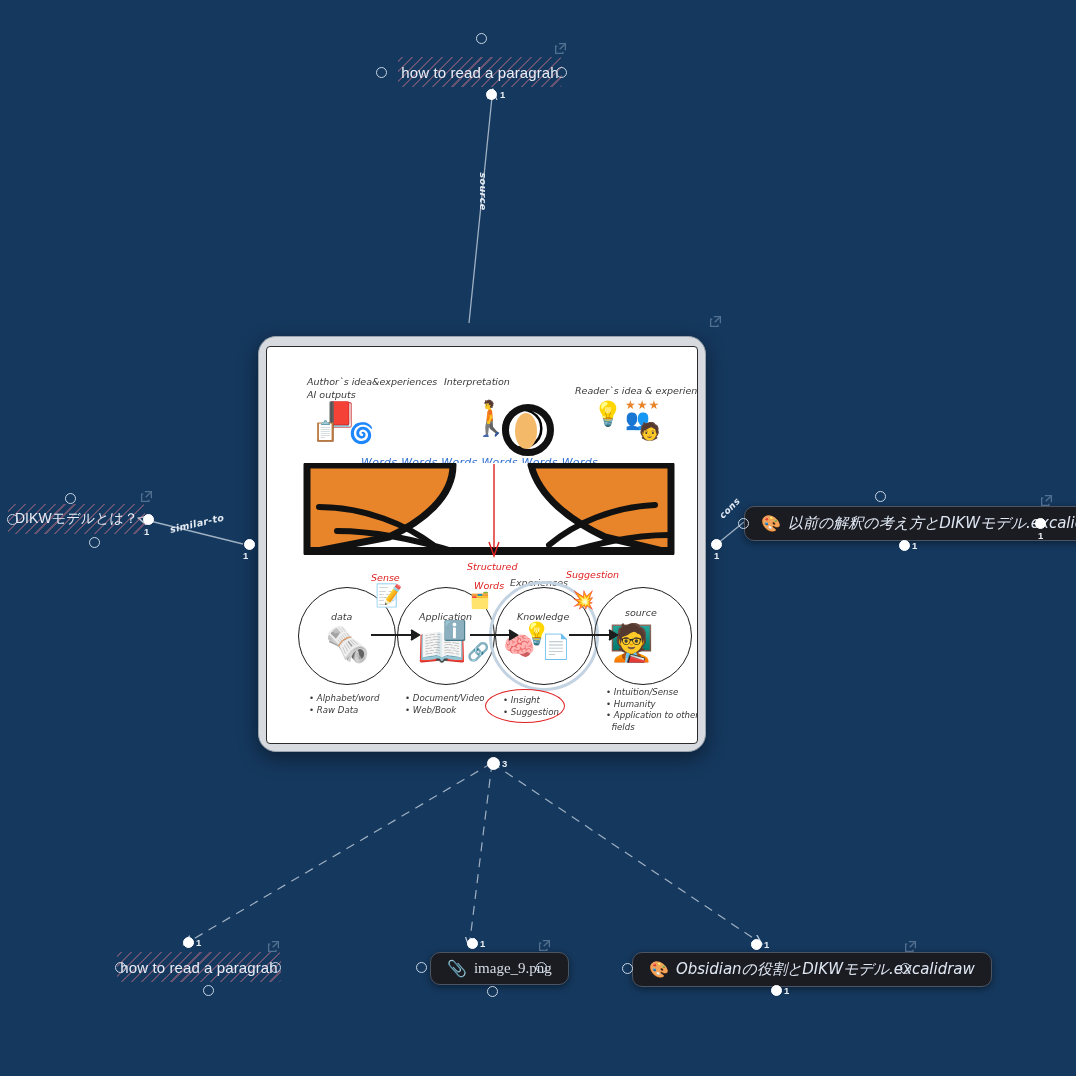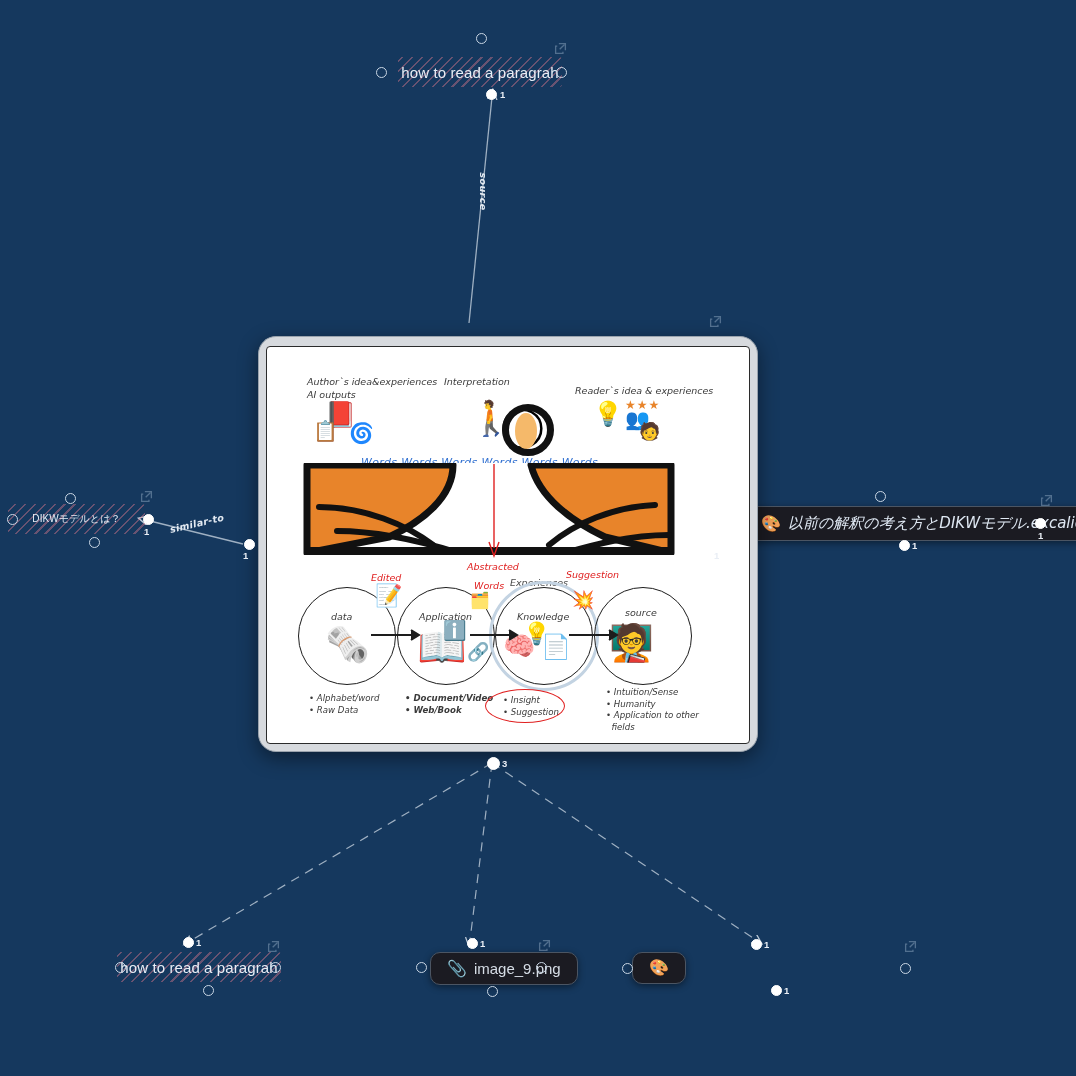--- a/index.html
+++ b/index.html
@@ -31,39 +31,39 @@
   }
 
   
   .pill-node{
     display:flex;align-items:center;gap:7px;
     background:#1b1b22;border:1.5px solid #4b5563;border-radius:10px;
     padding:7px 16px;color:#e6ecf4;white-space:nowrap;
     box-shadow:0 2px 7px rgba(0,0,0,.45);
   }
   .pill-node .emoji{font-size:16px;line-height:1;}
-  .pill-node .lbl{font-size:15px;}
+  .pill-node .lbl{font-size:15px;font-family:Liberation Serif, serif;}
   .pill-node.excal .lbl{
     font-family:"DejaVu Sans",sans-serif;font-style:italic;font-size:15px;color:#dfe8f3;
   }
   .pill-node.img .lbl{font-size:15px;color:#d6dde6;}
 
   
   .anchor{position:absolute;width:11px;height:11px;border-radius:50%;
           box-sizing:border-box;}
   .anchor.hollow{border:1.6px solid #c9d6e4;background:transparent;}
   .anchor.filled{background:#ffffff;border:1px solid #ffffff;}
   .anchor-count{position:absolute;color:#e9eef5;font-size:9.5px;font-weight:700;}
 
   
   .popout{position:absolute;width:13px;height:13px;opacity:.45;}
 
   
   #card{
-    position:absolute;left:258px;top:336px;width:500px;height:416px;
+    position:absolute;left:258px;top:336px;width:448px;height:416px;
     background:#d7dade;border-radius:18px;
     box-shadow:0 6px 20px rgba(0,0,0,.45);
     border:1px solid #9aa3ad;box-sizing:border-box;padding:6px;
   }
   #card .inner{
     position:absolute;left:7px;top:9px;right:7px;bottom:7px;
     background:#ffffff;border:1.4px solid #2b2b2b;border-radius:4px;
     overflow:hidden;
   }
   .hand{font-family:"DejaVu Sans",sans-serif;font-style:italic;}
@@ -116,21 +116,21 @@
       <path d="M11 12v2H2V5h2" fill="none" stroke="#9db4cc" stroke-width="1.6"></path>
     </svg>
     <div class="anchor hollow" style="left:78px;top:-24px;"></div>
     <div class="anchor hollow" style="left:-22px;top:10px;"></div>
     <div class="anchor hollow" style="left:158px;top:10px;"></div>
     <div class="anchor filled" style="left:88px;top:32px;"></div>
     <div class="anchor-count" style="left:102px;top:32px;">1</div>
   </div>
 
   <div class="node" style="left:8px;top:504px;width:137px;height:30px;">
-    <div class="ghost-node" style="width:100%;height:100%;font-size:10px;">DIKWモデルとは？</div>
+    <div class="ghost-node" style="width:100%;height:100%;font-size:14px;">DIKWモデルとは？</div>
     <svg class="popout" style="left:132px;top:-14px;" viewBox="0 0 16 16">
       <path d="M6 2h8v8" fill="none" stroke="#9db4cc" stroke-width="1.6"></path>
       <path d="M13 3L7 9" stroke="#9db4cc" stroke-width="1.6"></path>
       <path d="M11 12v2H2V5h2" fill="none" stroke="#9db4cc" stroke-width="1.6"></path>
     </svg>
     <div class="anchor hollow" style="left:57px;top:-11px;"></div>
     <div class="anchor hollow" style="left:-1px;top:10px;"></div>
     <div class="anchor hollow" style="left:81px;top:33px;"></div>
     <div class="anchor filled" style="left:135px;top:10px;"></div>
     <div class="anchor-count" style="left:136px;top:22px;">1</div>
@@ -181,20 +181,21 @@
     <div class="anchor hollow" style="left:-14px;top:10px;"></div>
     <div class="anchor hollow" style="left:106px;top:10px;"></div>
     <div class="anchor hollow" style="left:57px;top:34px;"></div>
     <div class="anchor filled" style="left:37px;top:-14px;"></div>
     <div class="anchor-count" style="left:50px;top:-14px;">1</div>
   </div>
 
   <div class="node" style="left:632px;top:952px;">
     <div class="pill-node excal">
       <span class="emoji">🎨</span>
+      <span class="lbl">Obsidianの役割とDIKWモデル.excalidraw</span>
     </div>
     <svg class="popout" style="left:272px;top:-12px;" viewBox="0 0 16 16">
       <path d="M6 2h8v8" fill="none" stroke="#9db4cc" stroke-width="1.6"></path>
       <path d="M13 3L7 9" stroke="#9db4cc" stroke-width="1.6"></path>
       <path d="M11 12v2H2V5h2" fill="none" stroke="#9db4cc" stroke-width="1.6"></path>
     </svg>
     <div class="anchor hollow" style="left:-10px;top:11px;"></div>
     <div class="anchor hollow" style="left:268px;top:11px;"></div>
     <div class="anchor filled" style="left:119px;top:-13px;"></div>
     <div class="anchor-count" style="left:132px;top:-13px;">1</div>
@@ -240,37 +241,37 @@
         <path d="M366,72 C326,72 290,82 262,90" fill="none" stroke="#111" stroke-width="6" stroke-linecap="round"></path>
 
         <rect x="2" y="84" width="368" height="8" fill="#111"></rect>
       </svg>
 
       <svg style="position:absolute;left:218px;top:117px;width:18px;height:94px;" viewBox="0 0 18 94">
         <line x1="9" y1="0" x2="9" y2="84" stroke="#e02020" stroke-width="1.4"></line>
         <path d="M4,78 L9,92 L14,78" fill="none" stroke="#e02020" stroke-width="1.4"></path>
       </svg>
 
-      <div class="cap red hand" style="left:104px;top:225px;">Edited</div>
-      <div class="cap red hand" style="left:200px;top:214px;">Abstracted</div>
+      <div class="cap red hand" style="left:104px;top:225px;">Sense</div>
+      <div class="cap red hand" style="left:200px;top:214px;">Structured</div>
       <div class="cap red hand" style="left:207px;top:233px;">Words</div>
       <div class="cap hand" style="left:243px;top:230px;color:#4a4a4a;">Experiences</div>
       <div class="cap red hand" style="left:299px;top:222px;">Suggestion</div>
 
       <div class="circ" style="left:31px;top:240px;width:98px;height:98px;"></div>
       <div class="cap hand" style="left:64px;top:264px;">data</div>
       <div class="ico" style="left:58px;top:280px;font-size:36px;">🗞️</div>
       <div class="bullets hand" style="left:42px;top:346px;">• Alphabet/word
 • Raw Data</div>
 
       <div class="circ" style="left:130px;top:240px;width:98px;height:98px;"></div>
       <div class="cap hand" style="left:152px;top:264px;">Application</div>
       <div class="ico" style="left:150px;top:280px;font-size:40px;">📖</div>
       <div class="ico" style="left:176px;top:274px;font-size:19px;">ℹ️</div>
-      <div class="bullets hand" style="left:138px;top:346px;font-weight:bold;">• Document/Video
+      <div class="bullets hand" style="left:138px;top:346px;">• Document/Video
 • Web/Book</div>
 
       <div class="circ" style="left:228px;top:240px;width:98px;height:98px;"></div>
       <div class="circ soft" style="left:222px;top:234px;width:110px;height:110px;border-width:3px;"></div>
       <div class="cap hand" style="left:250px;top:264px;">Knowledge</div>
       <div class="ico" style="left:236px;top:286px;font-size:26px;">🧠</div>
       <div class="ico" style="left:256px;top:276px;font-size:22px;">💡</div>
       <div class="ico" style="left:274px;top:288px;font-size:24px;">📄</div>
       <div class="ellipse-red" style="left:218px;top:342px;width:80px;height:34px;"></div>
       <div class="bullets hand" style="left:236px;top:348px;">• Insight

